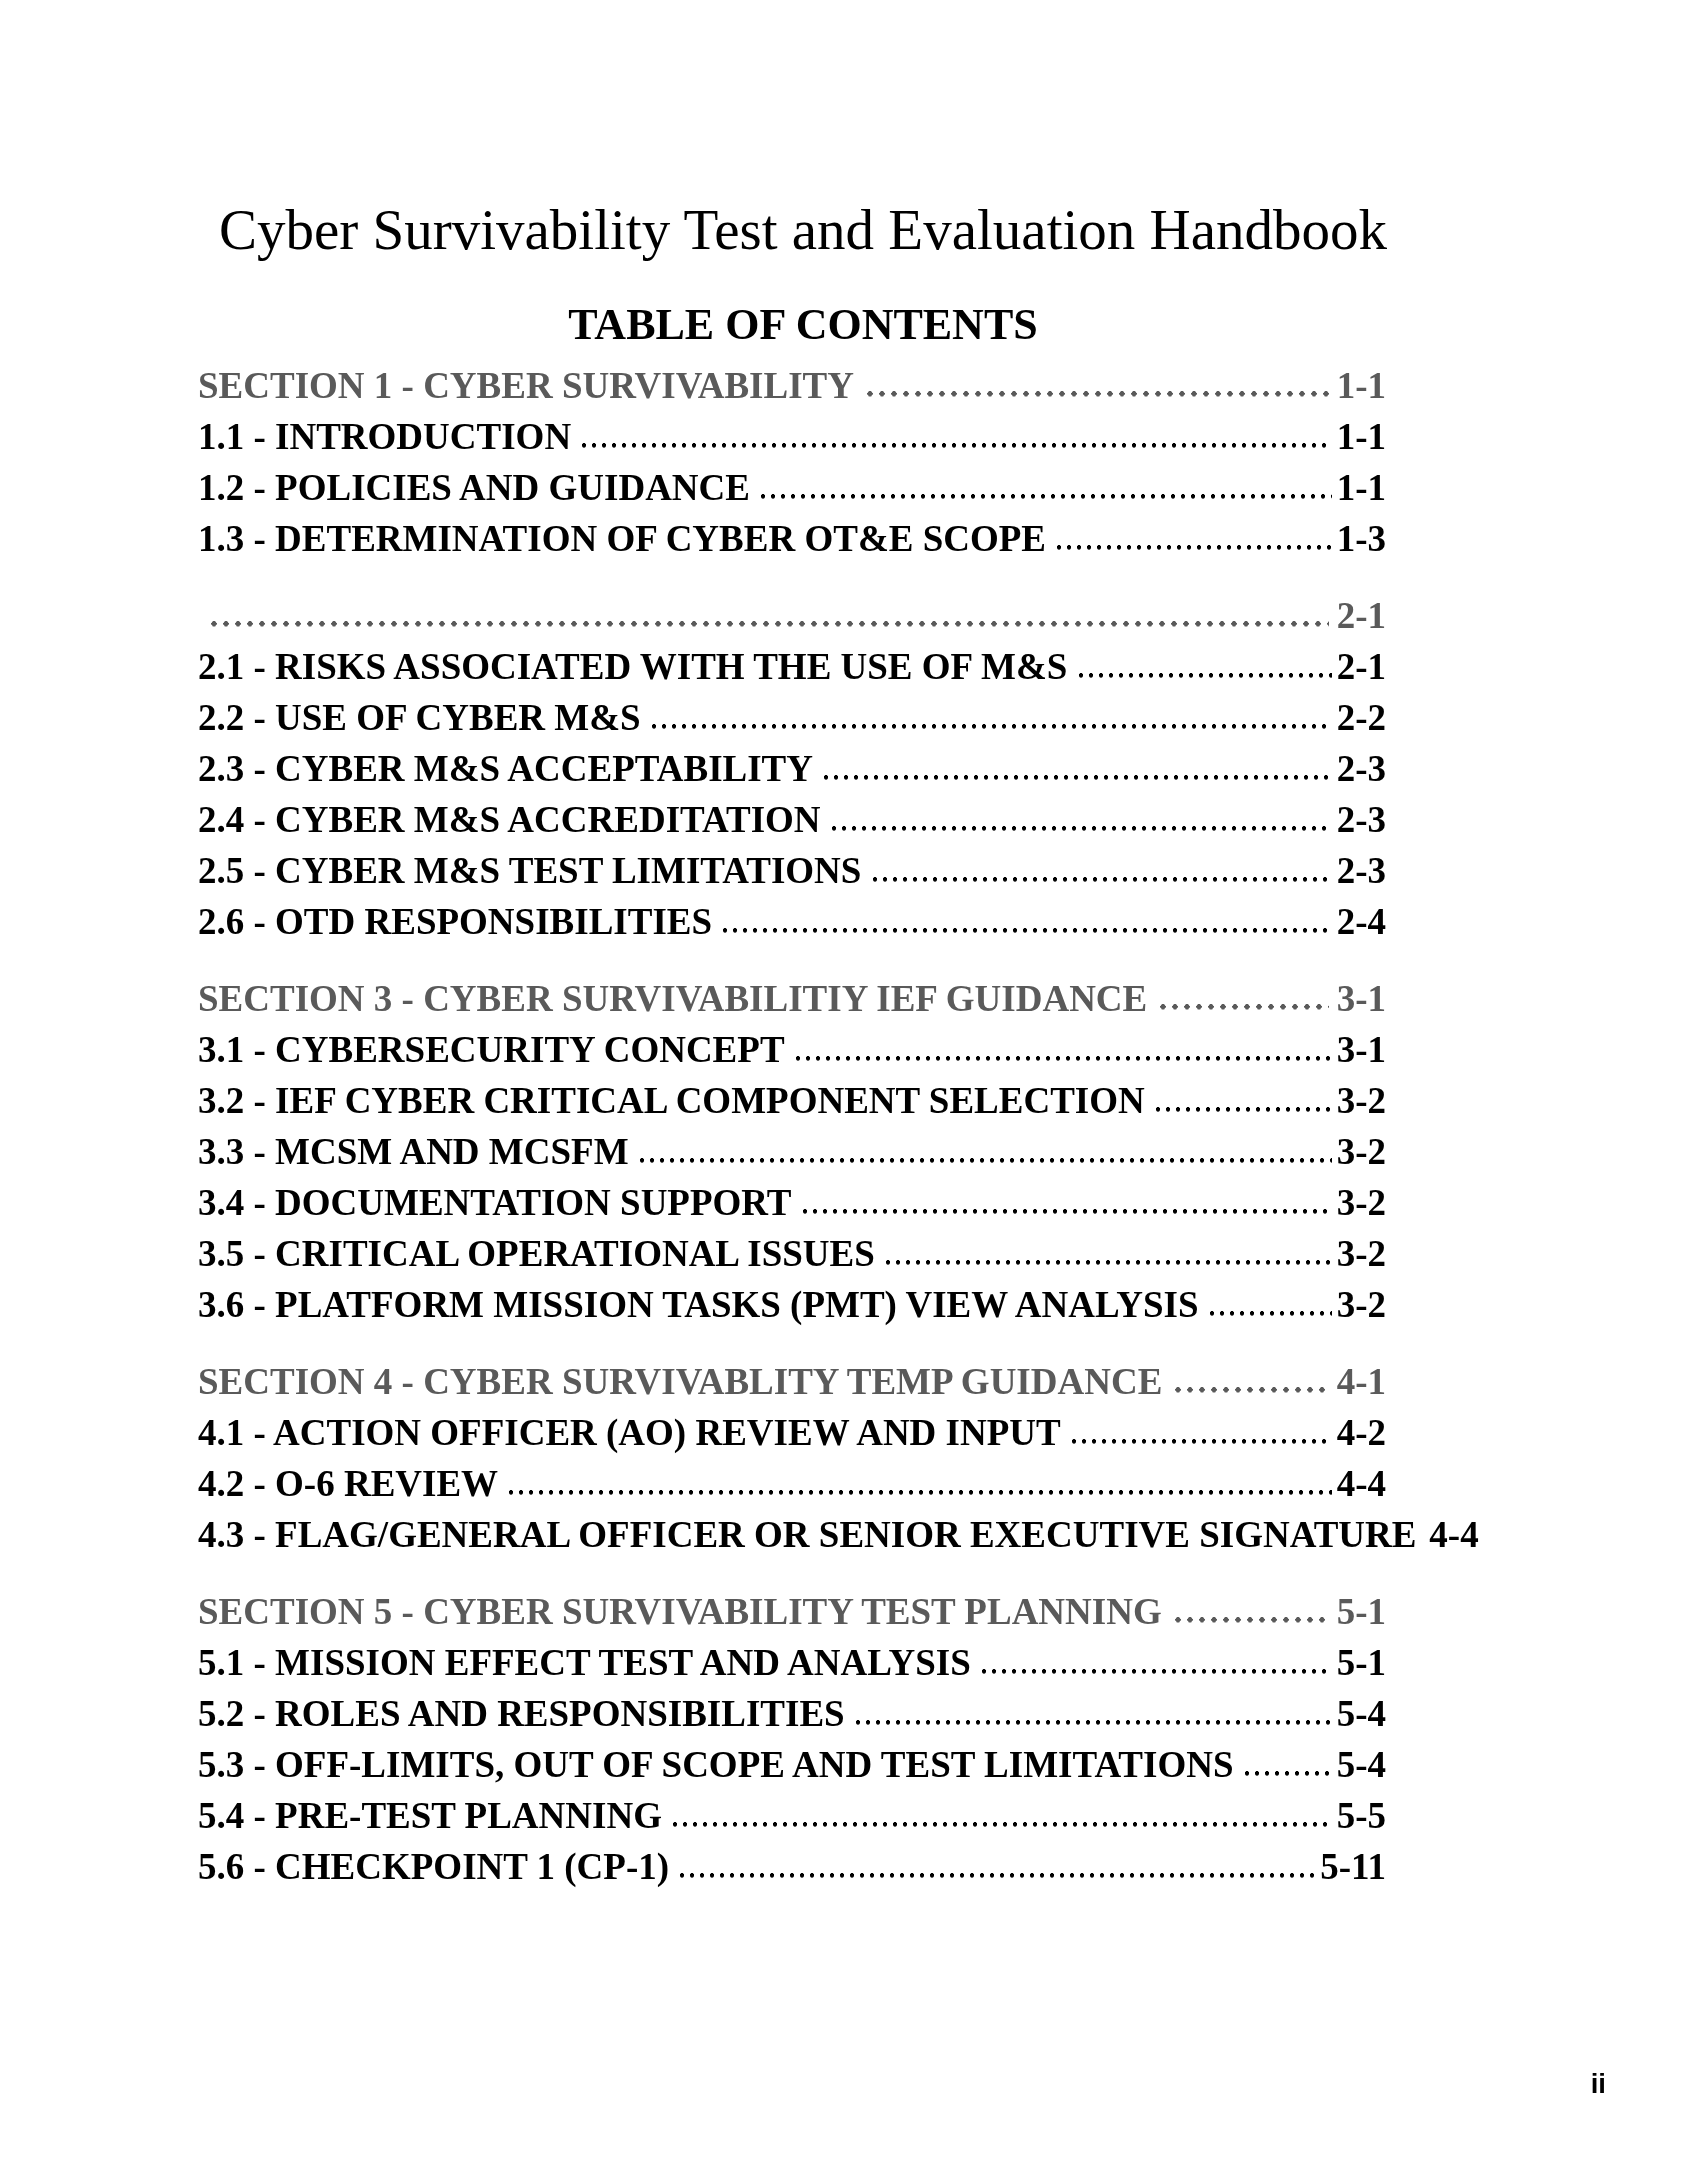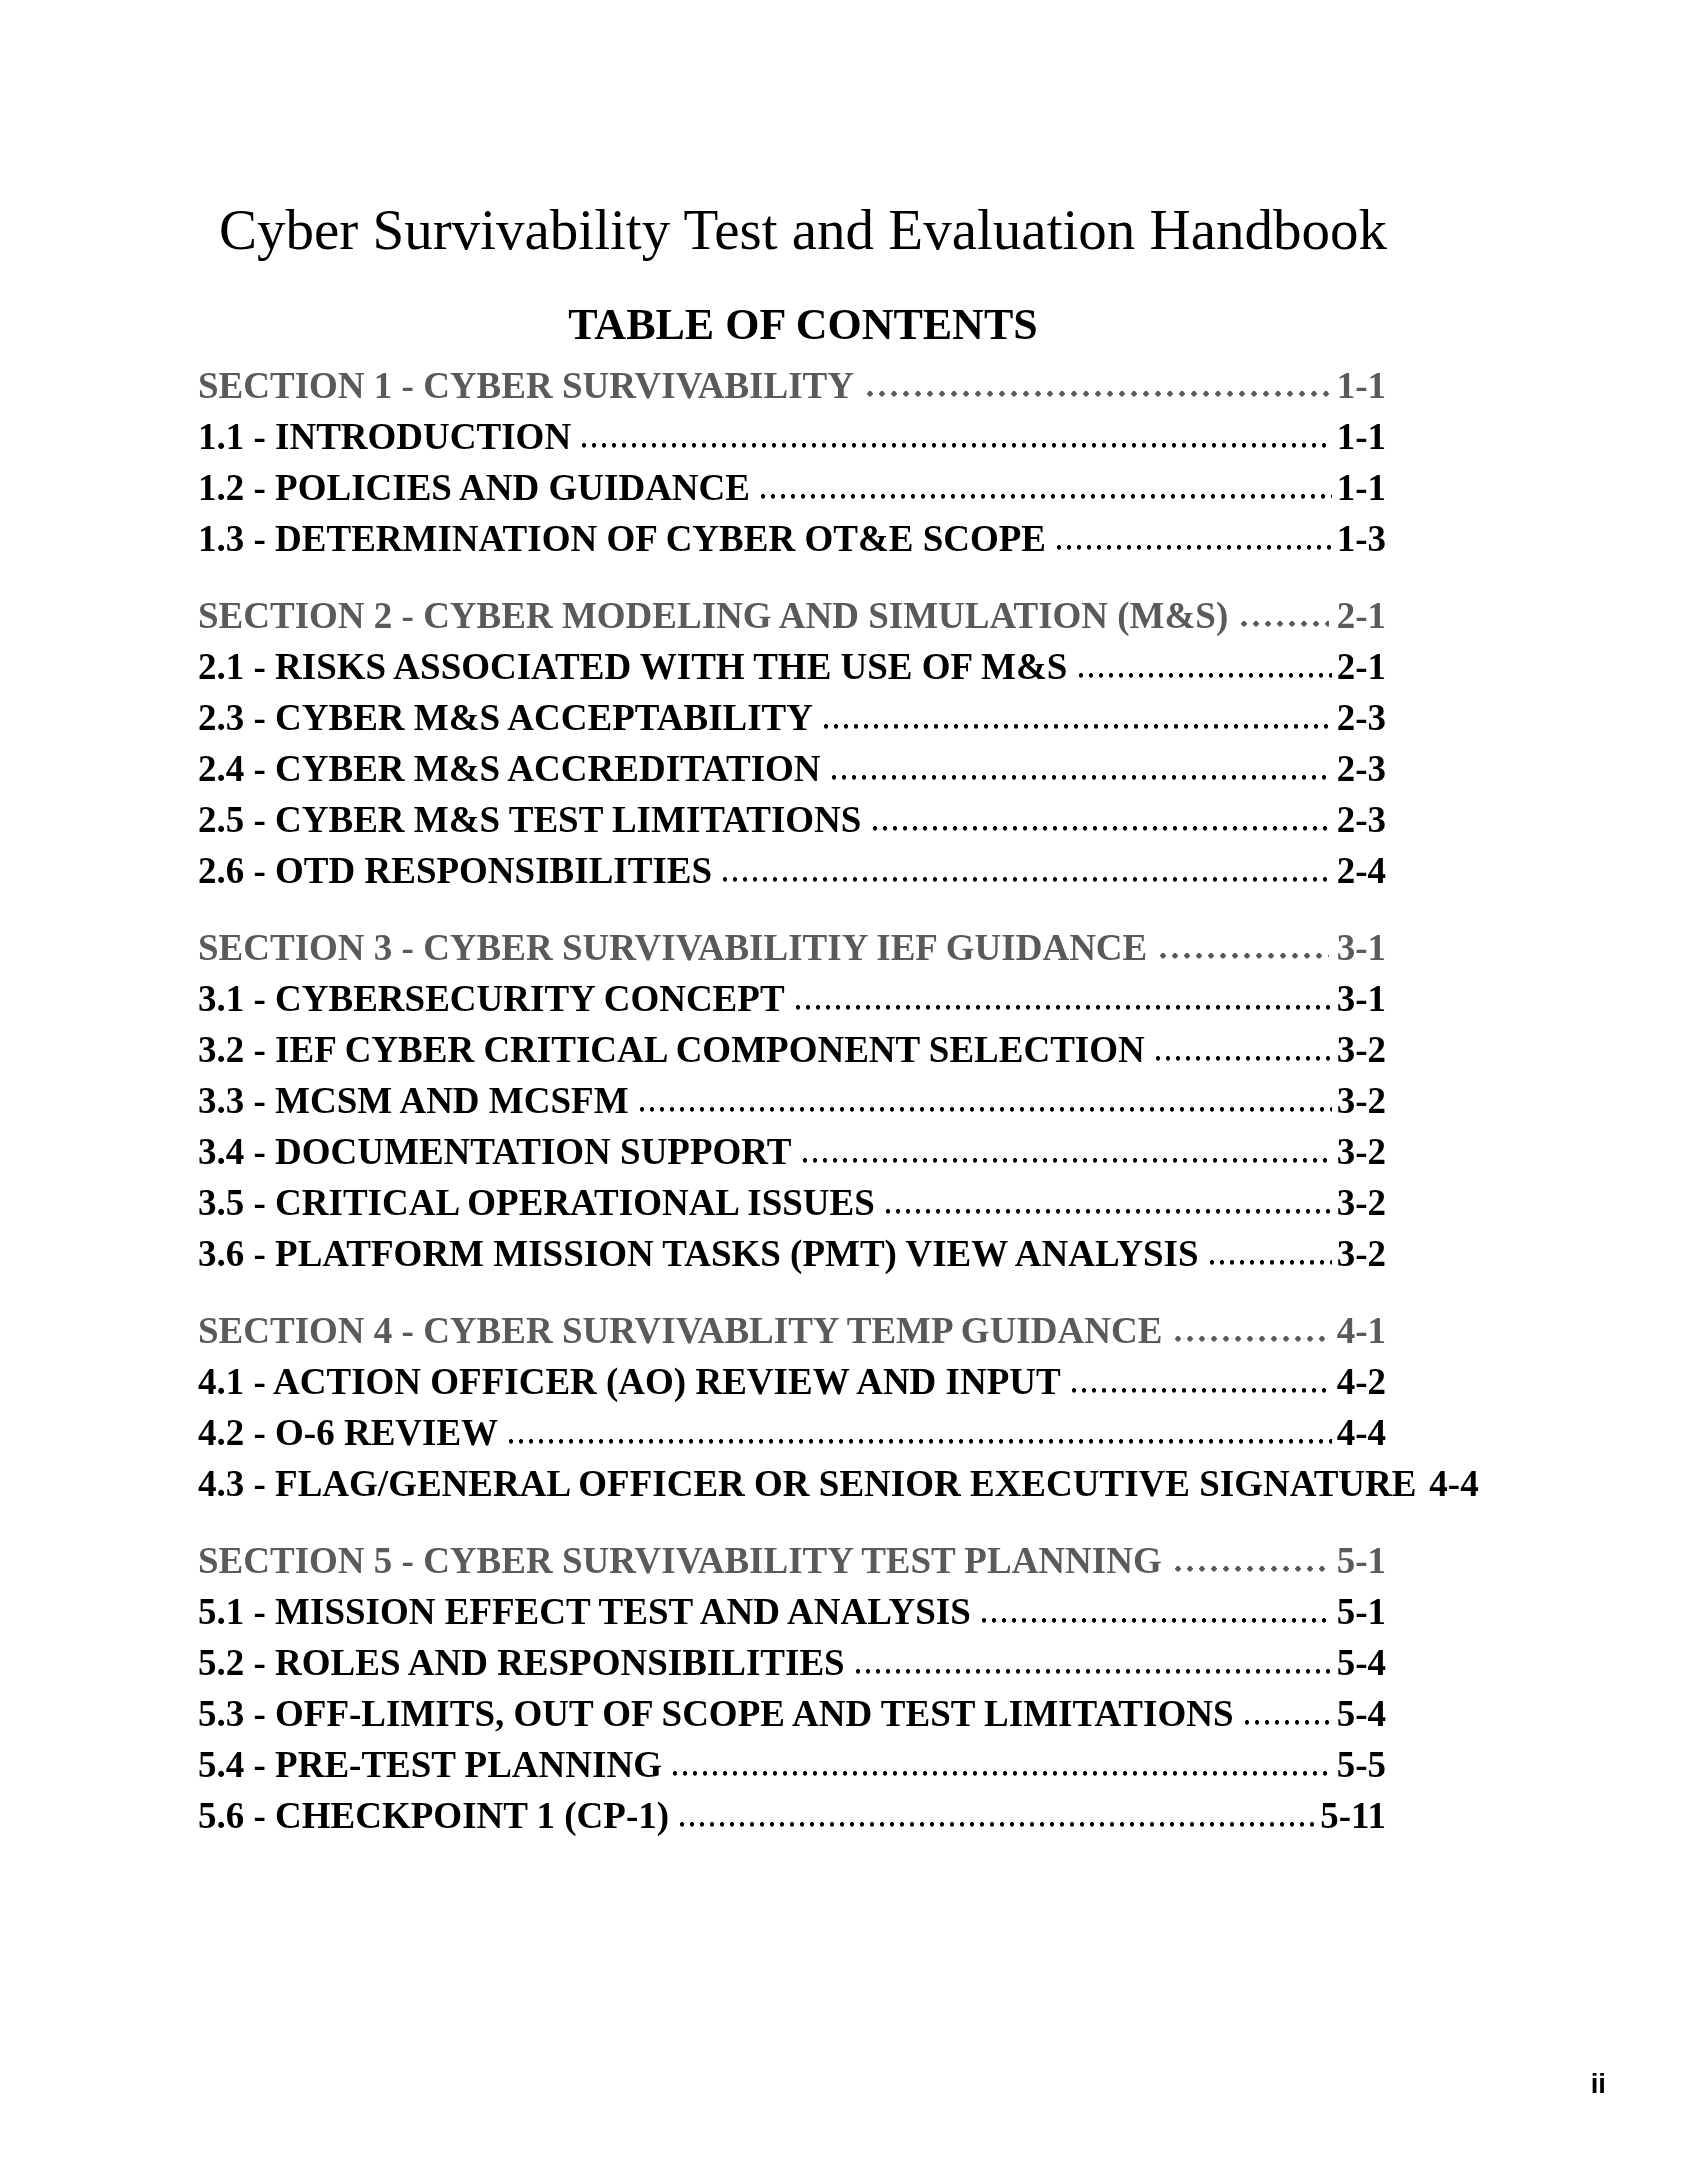--- a/index.html
+++ b/index.html
@@ -89,28 +89,32 @@
         <span class="row-label">1.2 - POLICIES AND GUIDANCE</span>
         <span class="leader"></span>
         <span class="row-page">1-1</span>
       </div>
       <div class="toc-row entry-row">
         <span class="row-label">1.3 - DETERMINATION OF CYBER OT&amp;E SCOPE</span>
         <span class="leader"></span>
         <span class="row-page">1-3</span>
       </div>
       <div class="toc-row sec-row">
-        <span class="row-label">SECTION 2 - CYBER MODELING AND SIMULATION (M&amp;S)</span>
         <span class="leader"></span>
         <span class="row-page">2-1</span>
       </div>
       <div class="toc-row entry-row">
         <span class="row-label">2.1 - RISKS ASSOCIATED WITH THE USE OF M&amp;S</span>
         <span class="leader"></span>
         <span class="row-page">2-1</span>
+      </div>
+      <div class="toc-row entry-row">
+        <span class="row-label">2.2 - USE OF CYBER M&amp;S</span>
+        <span class="leader"></span>
+        <span class="row-page">2-2</span>
       </div>
       <div class="toc-row entry-row">
         <span class="row-label">2.3 - CYBER M&amp;S ACCEPTABILITY</span>
         <span class="leader"></span>
         <span class="row-page">2-3</span>
       </div>
       <div class="toc-row entry-row">
         <span class="row-label">2.4 - CYBER M&amp;S ACCREDITATION</span>
         <span class="leader"></span>
         <span class="row-page">2-3</span>

